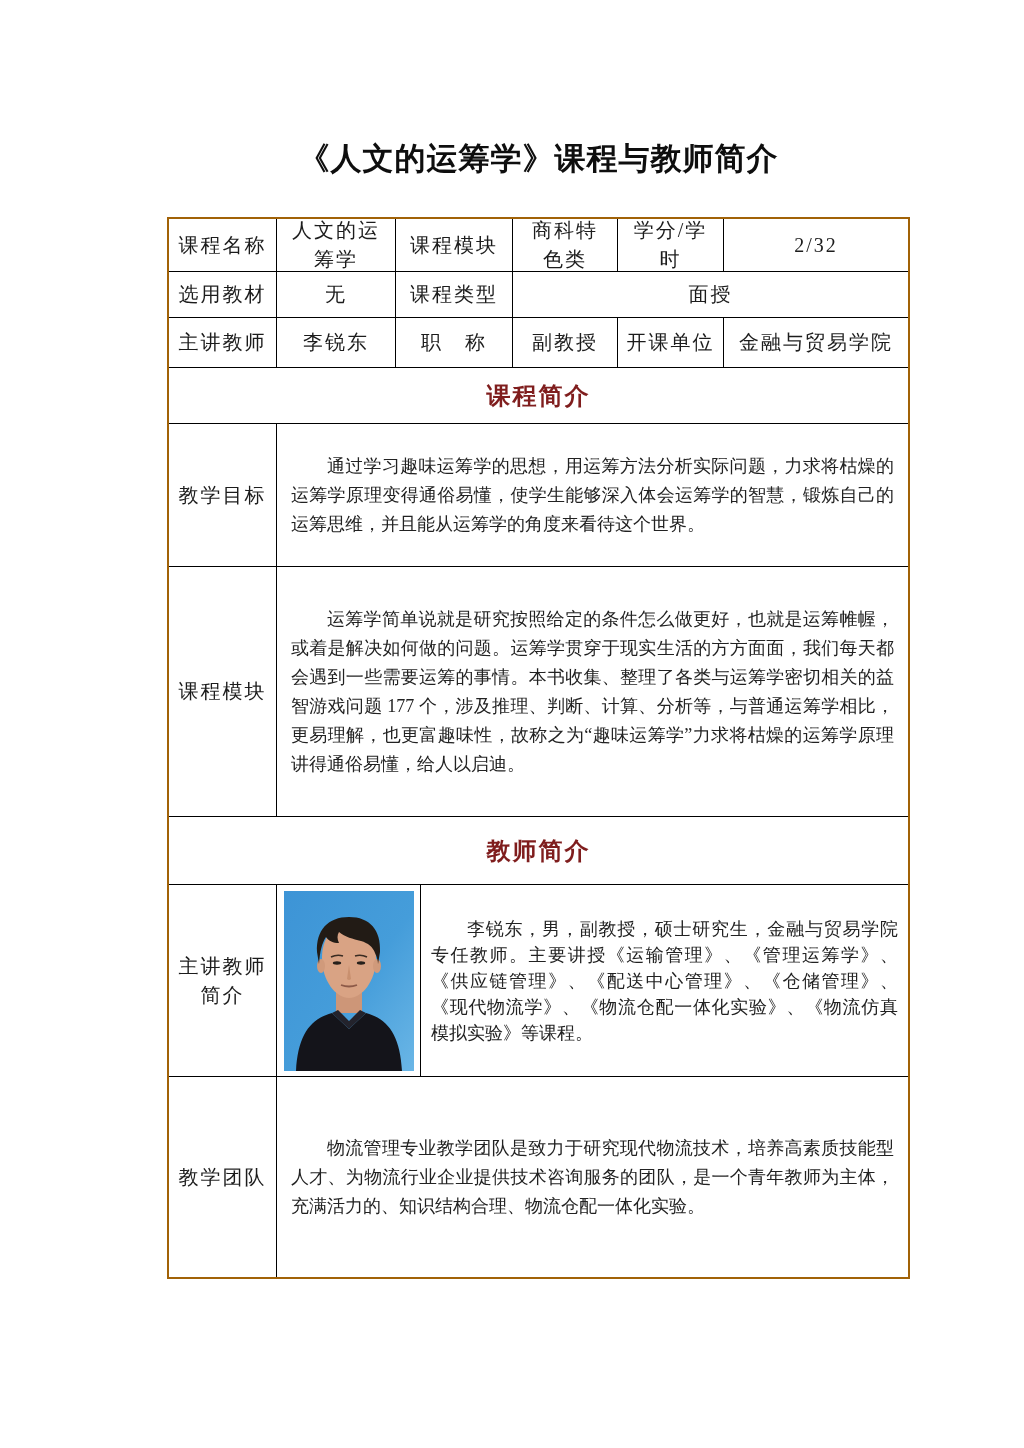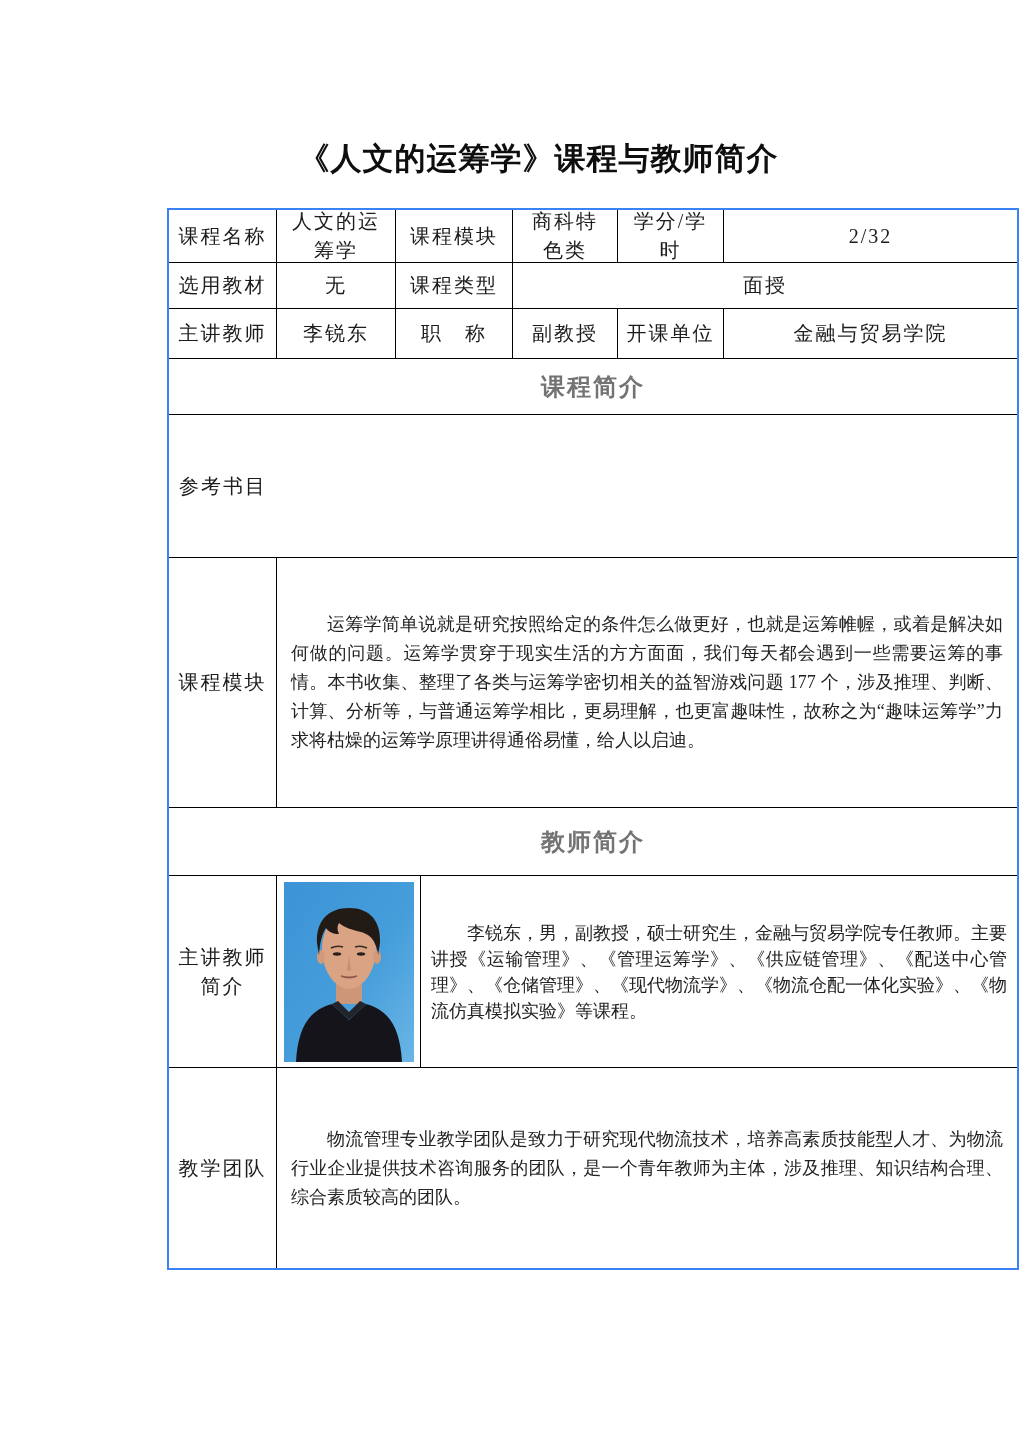--- a/index.html
+++ b/index.html
@@ -21,23 +21,23 @@
     width: 743px;
     text-align: center;
     font-size: 31px;
     font-weight: bold;
     letter-spacing: 1px;
     color: #0e0e0e;
   }
   .tbl {
     position: absolute;
     left: 146px;
-    top: 208px;
-    width: 852px;
-    border: 2px solid #3b82f6;
+    top: 217px;
+    width: 743px;
+    border: 2px solid #a16207;
   }
   .tr { display: flex; border-bottom: 1px solid #000; align-items: stretch; }
   .tr:last-child { border-bottom: none; }
   .td { border-right: 1px solid #000; display: flex; align-items: center; justify-content: center; }
   .td:last-child { border-right: none; }
   
   .w-lbl  { width: 108px; flex: none; }
   .w2     { width: 119px; flex: none; }
   .w3     { width: 117px; flex: none; }
   .w4     { width: 105px; flex: none; }
@@ -61,21 +61,21 @@
     letter-spacing: 2px;
     text-align: center;
     white-space: pre-line;
     line-height: 1.45;
     color: #1c1c1c;
   }
   .sec-head {
     font-size: 24px;
     font-weight: bold;
     letter-spacing: 2px;
-    color: #737373;
+    color: #7f1d1d;
   }
   .txt {
     display: flex;
     flex-direction: column;
     justify-content: center;
     align-items: stretch;
     padding: 0 14px;
   }
   .txt p {
     font-size: 18px;
@@ -125,21 +125,24 @@
       <div class="td w4 lbl">副教授</div>
       <div class="td w5 lbl">开课单位</div>
       <div class="td w-rest lbl">金融与贸易学院</div>
     </div>
 
     <div class="tr r4">
       <div class="td w-rest sec-head">课程简介</div>
     </div>
 
     <div class="tr r5">
-      <div class="td w-lbl lbl">参考书目</div>
+      <div class="td w-lbl lbl">教学目标</div>
+      <div class="td w-rest txt">
+        <p>通过学习趣味运筹学的思想，用运筹方法分析实际问题，力求将枯燥的运筹学原理变得通俗易懂，使学生能够深入体会运筹学的智慧，锻炼自己的运筹思维，并且能从运筹学的角度来看待这个世界。</p>
+      </div>
     </div>
 
     <div class="tr r6">
       <div class="td w-lbl lbl">课程模块</div>
       <div class="td w-rest txt">
         <p>运筹学简单说就是研究按照给定的条件怎么做更好，也就是运筹帷幄，或着是解决如何做的问题。运筹学贯穿于现实生活的方方面面，我们每天都会遇到一些需要运筹的事情。本书收集、整理了各类与运筹学密切相关的益智游戏问题 177 个，涉及推理、判断、计算、分析等，与普通运筹学相比，更易理解，也更富趣味性，故称之为“趣味运筹学”力求将枯燥的运筹学原理讲得通俗易懂，给人以启迪。</p>
       </div>
     </div>
 
 
@@ -186,18 +189,18 @@
         </svg>
       </div>
       <div class="td w-rest txt txt-profile">
         <p>李锐东，男，副教授，硕士研究生，金融与贸易学院专任教师。主要讲授《运输管理》、《管理运筹学》、《供应链管理》、《配送中心管理》、《仓储管理》、《现代物流学》、《物流仓配一体化实验》、《物流仿真模拟实验》等课程。</p>
       </div>
     </div>
 
     <div class="tr r10">
       <div class="td w-lbl lbl">教学团队</div>
       <div class="td w-rest txt">
-        <p>物流管理专业教学团队是致力于研究现代物流技术，培养高素质技能型人才、为物流行业企业提供技术咨询服务的团队，是一个青年教师为主体，涉及推理、知识结构合理、综合素质较高的团队。</p>
+        <p>物流管理专业教学团队是致力于研究现代物流技术，培养高素质技能型人才、为物流行业企业提供技术咨询服务的团队，是一个青年教师为主体，充满活力的、知识结构合理、物流仓配一体化实验。</p>
       </div>
     </div>
 
   </div>
 </div>
 
 </body></html>

